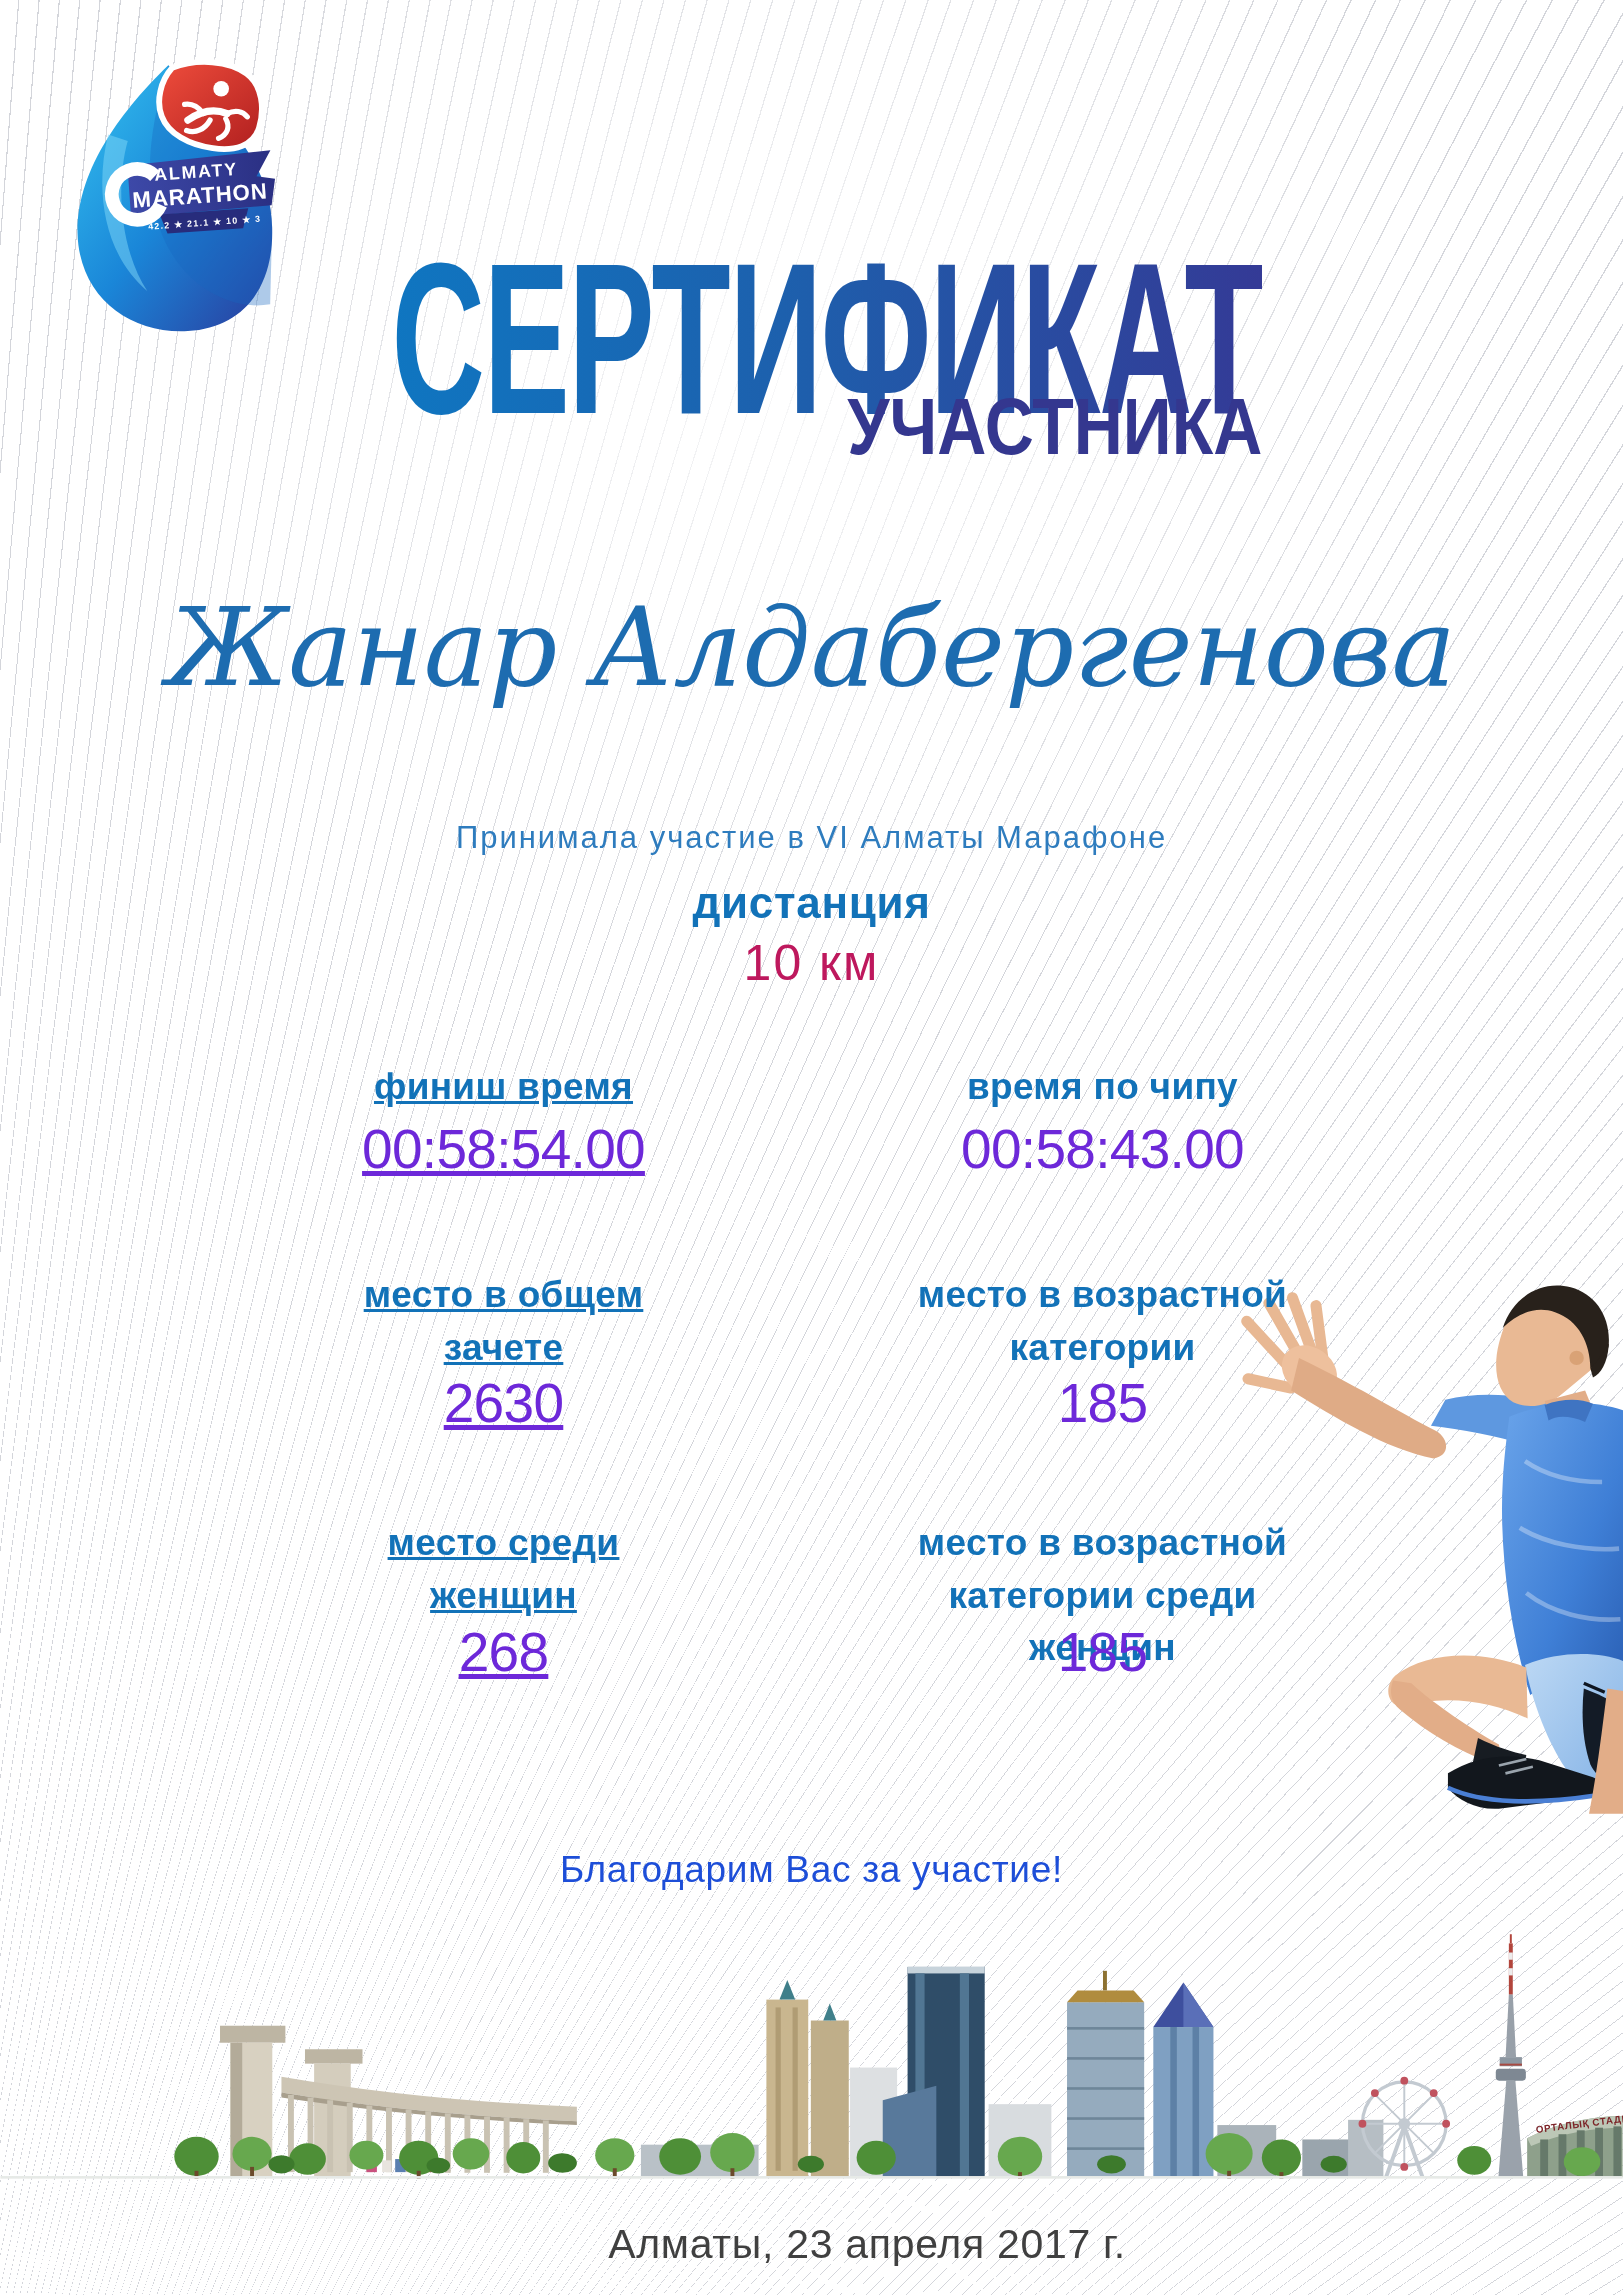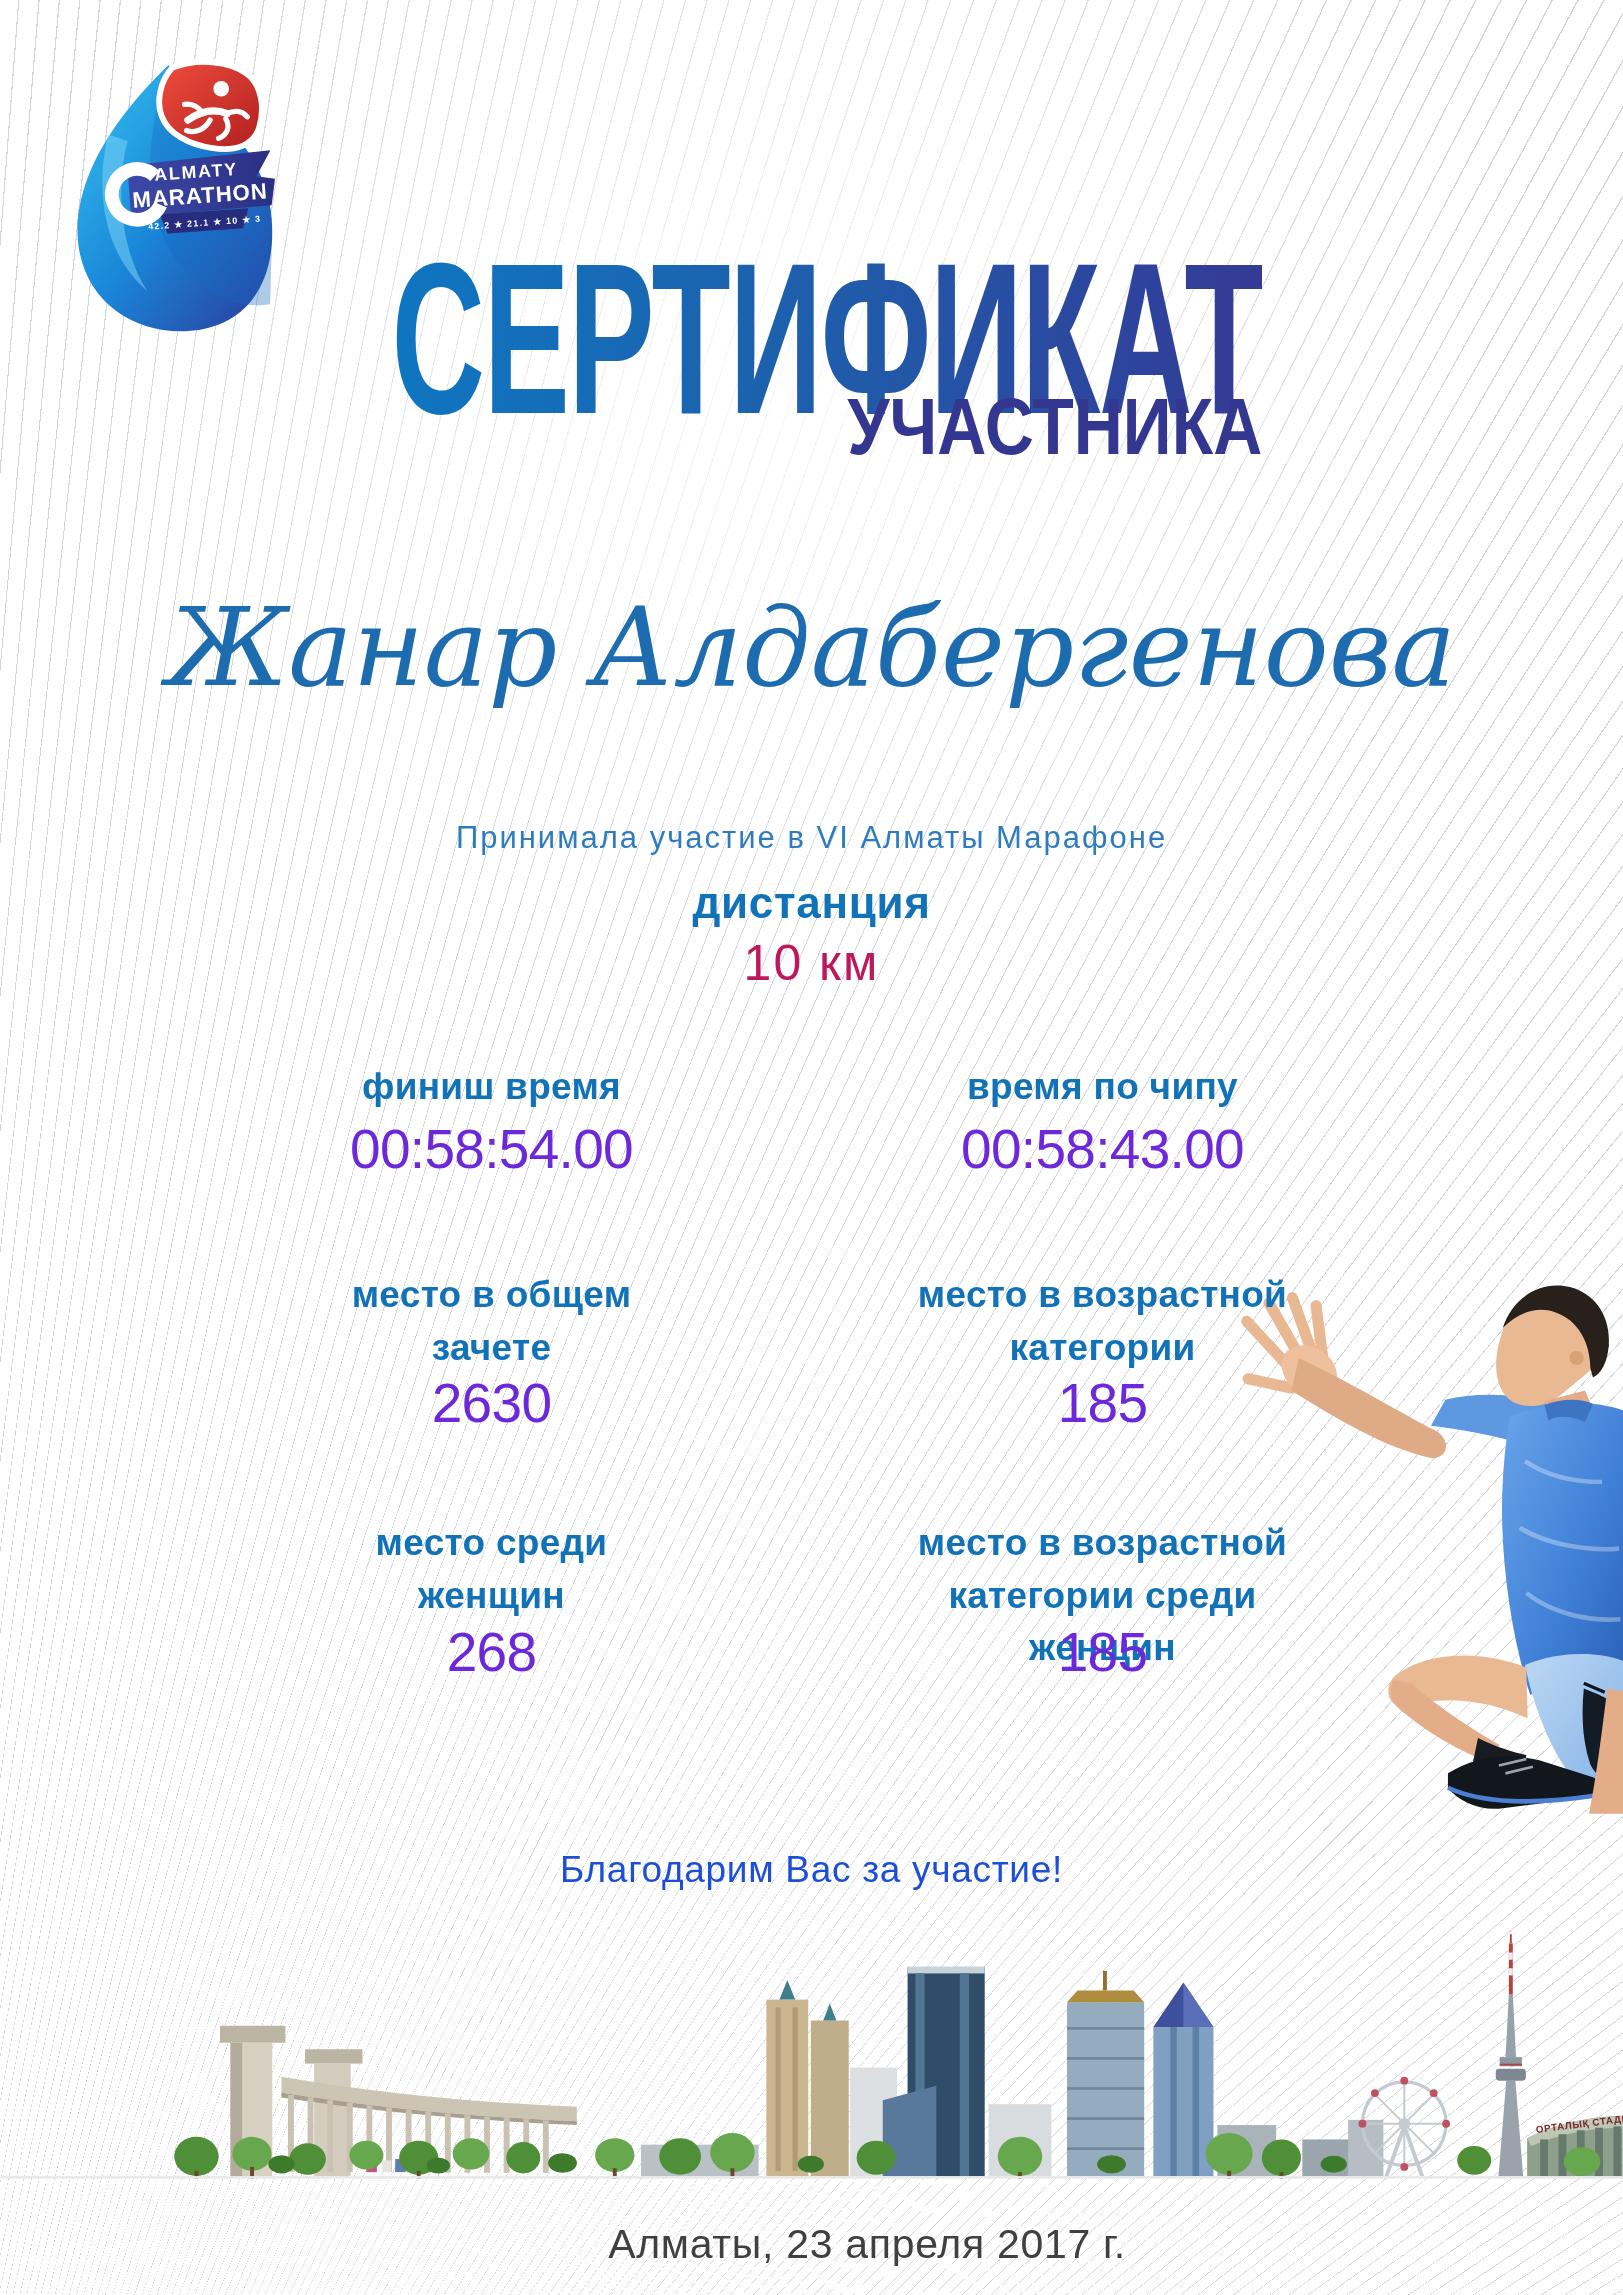--- a/index.html
+++ b/index.html
@@ -41,21 +41,21 @@
     top:583px;z-index:2;color:#1d6cb0;
     font-family:"DejaVu Serif","Liberation Serif",serif;
     font-style:italic;font-size:108px;line-height:1.2;
   }
   .p-line{top:772px;z-index:2;color:#2e7cbe;font-size:31px;letter-spacing:2px;margin-top:48px;}
   
   .d-label{top:878px;z-index:2;color:#1272b8;font-size:44px;font-weight:bold;letter-spacing:0.7px;}
   .d-value{top:934px;z-index:2;color:#be185d;font-size:50px;letter-spacing:2px;}
   
   .cell{position:absolute;text-align:center;z-index:2;}
-  .c1{left:148px;width:687px;}
+  .c1{left:160px;width:687px;text-decoration:underline;}
   .c2{left:759px;width:687px;}
   .lbl{color:#1272b8;font-size:37px;font-weight:bold;line-height:1.42;letter-spacing:0.3px;}
   .val{color:#6d28d9;font-size:55px;letter-spacing:-0.7px;line-height:1;}
   .r1l{top:1061px;} .r1v{top:1122px;}
   .r2l{top:1269px;} .r2v{top:1376px;}
   .r3l{top:1517px;} .r3v{top:1625px;}
   .wrap-narrow{display:block;max-width:288px;margin:0 auto;}
   .wrap-wide{display:block;max-width:425px;margin:0 auto;}
   
   .thanks{top:1849px;z-index:3;color:#1d4ed8;font-size:37px;letter-spacing:0.7px;}

